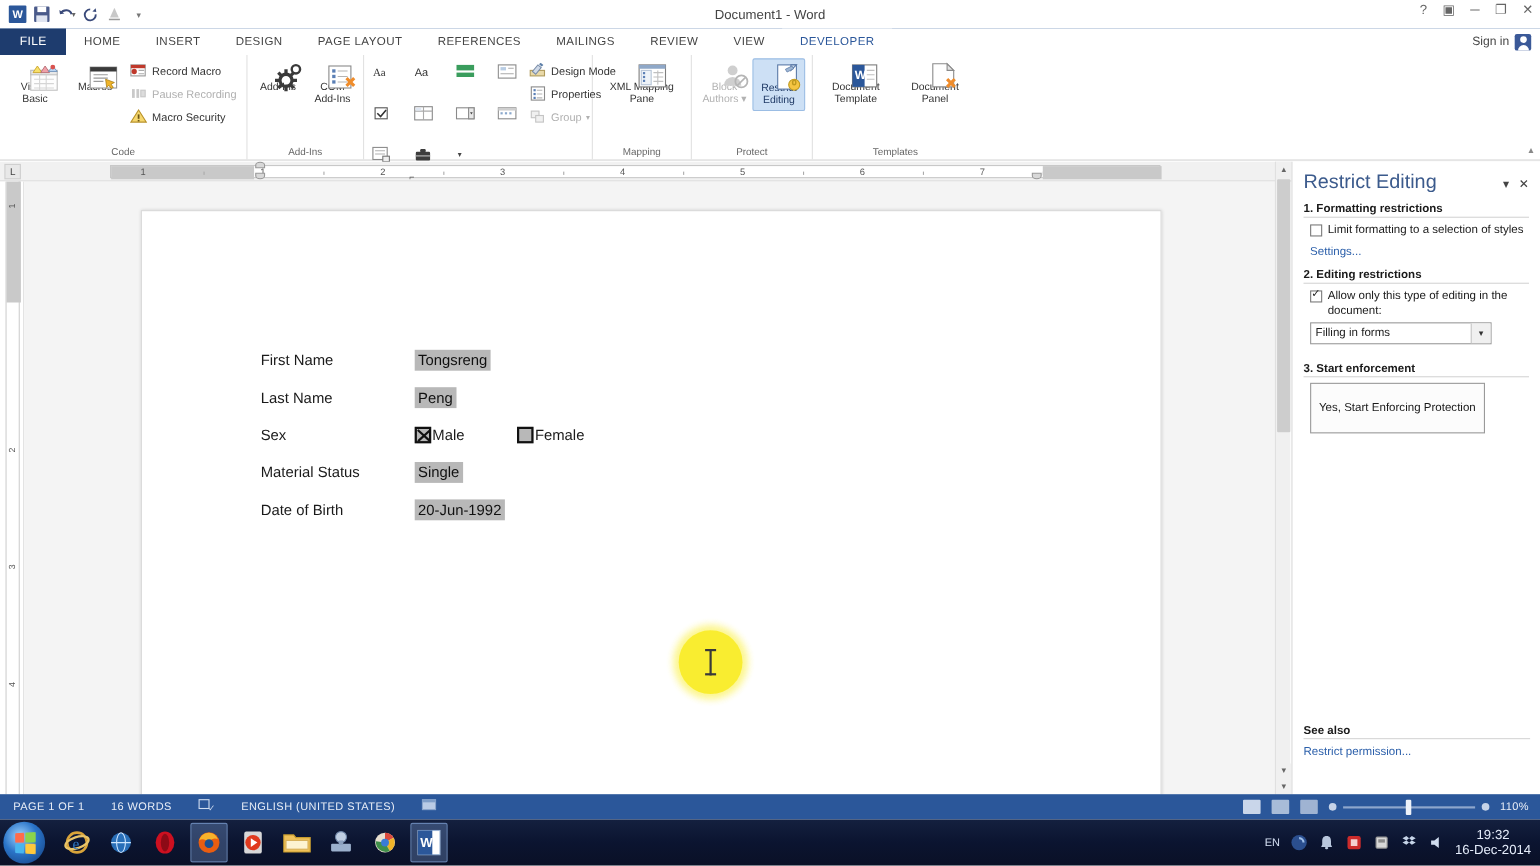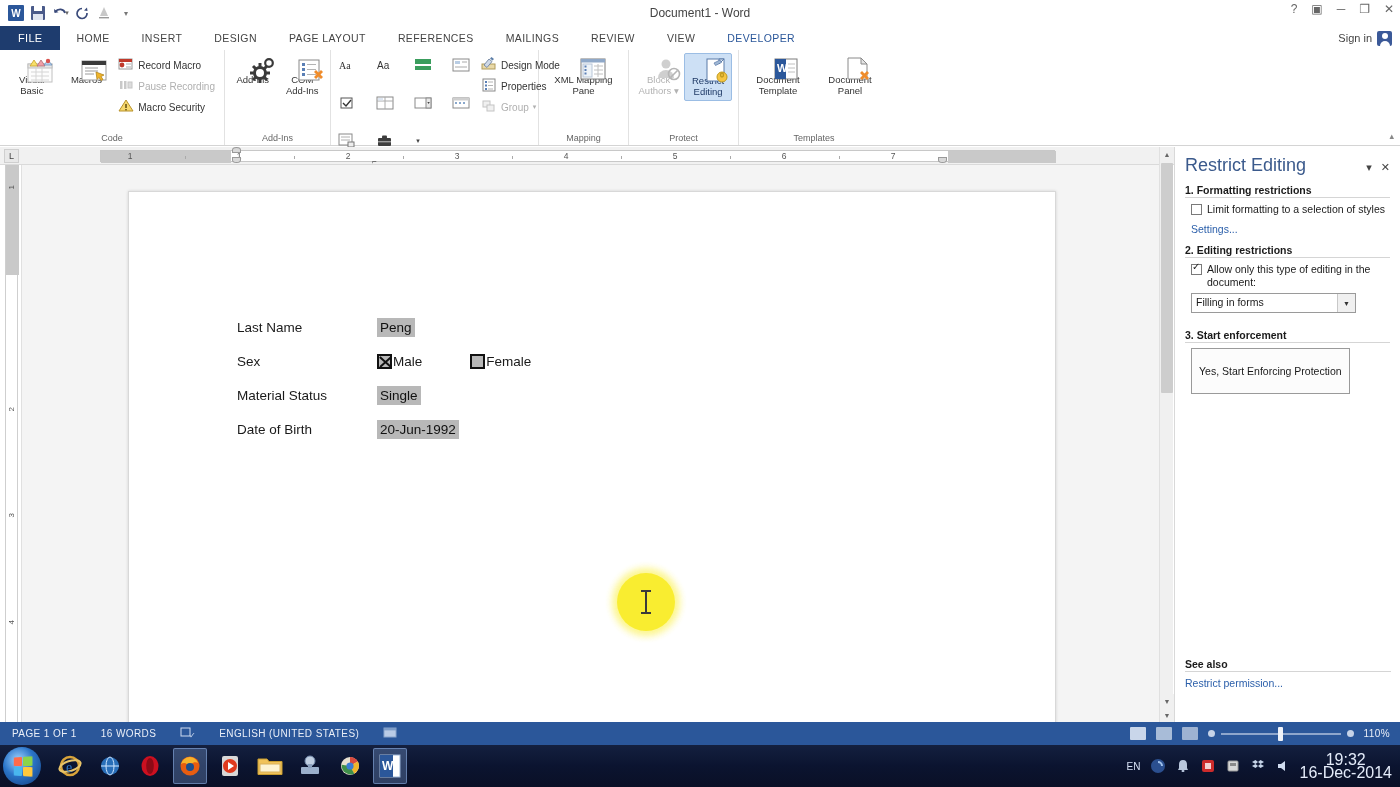--- a/index.html
+++ b/index.html
@@ -325,21 +325,21 @@
   }
   .tb-item.active {
     background: rgba(140,180,240,.30);
     border: 1px solid rgba(160,200,255,.45);
   }
   .tray {
     margin-left: auto; display: flex; align-items: center; gap: 9px;
     padding-right: 8px; color: #d7e2f5; font-size: 10px;
   }
   .tray-ico { width: 16px; height: 16px; display:flex; align-items:center; justify-content:center; }
-  .clock { text-align: center; line-height: 13px; font-size: 16px; color: #e4ecfa; }
+  .clock { text-align: center; line-height: 13px; font-size: 12px; color: #e4ecfa; }
 </style>
 </head>
 <body>
 
 <div id="app">
 
   <div class="titlebar">
     <div class="qat">
       <div class="qat-btn">
         <div class="word-logo">W</div>
@@ -766,20 +766,24 @@
       <div class="vnum" style="top:242px;">2</div>
       <div class="vnum" style="top:348px;">3</div>
       <div class="vnum" style="top:455px;">4</div>
     </div>
   </div>
 
   <div class="docarea">
     <div class="page">
       <div class="form">
 
+        <div class="frow">
+          <div class="flabel">First Name</div>
+          <div class="ffield">Tongsreng</div>
+        </div>
 
         <div class="frow">
           <div class="flabel">Last Name</div>
           <div class="ffield">Peng</div>
         </div>
 
         <div class="frow">
           <div class="flabel">Sex</div>
           <div class="chk-wrap">
             <span class="chk-box checked"></span>

